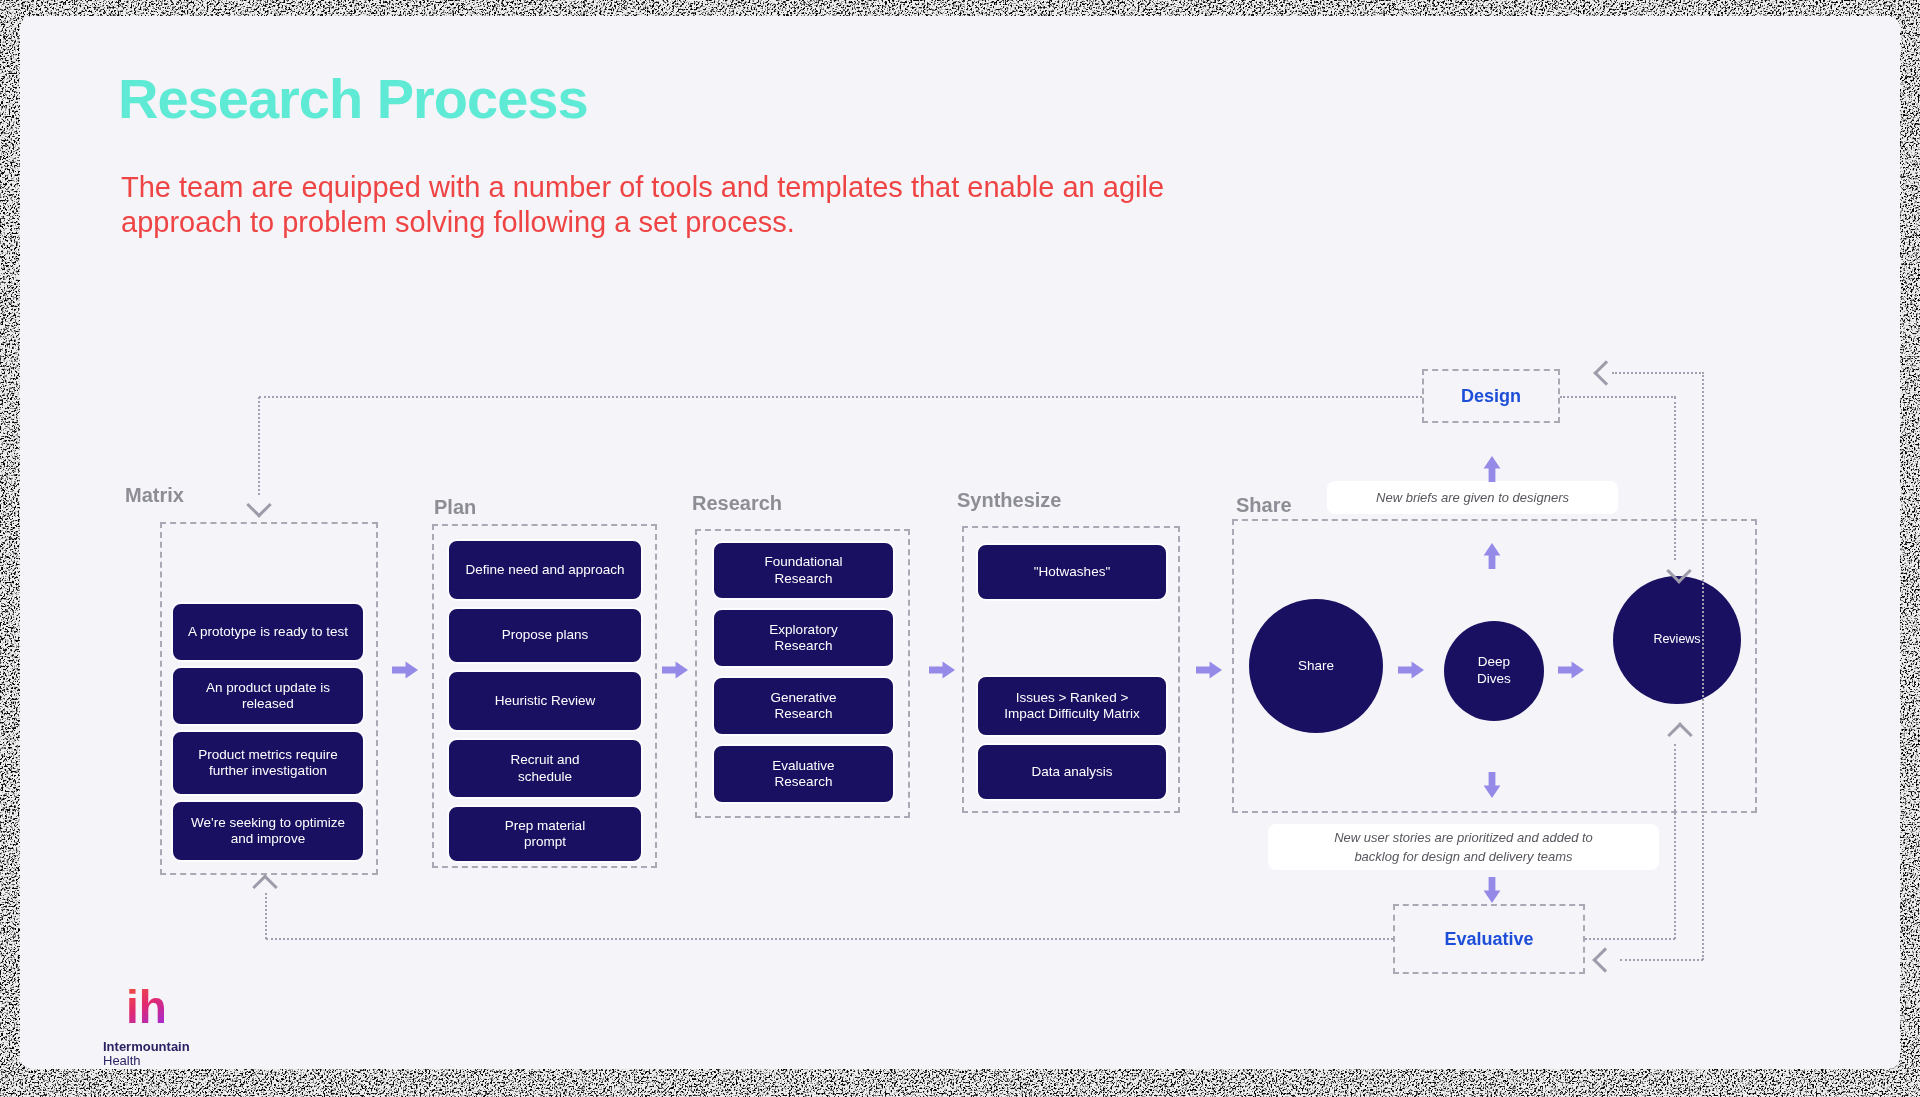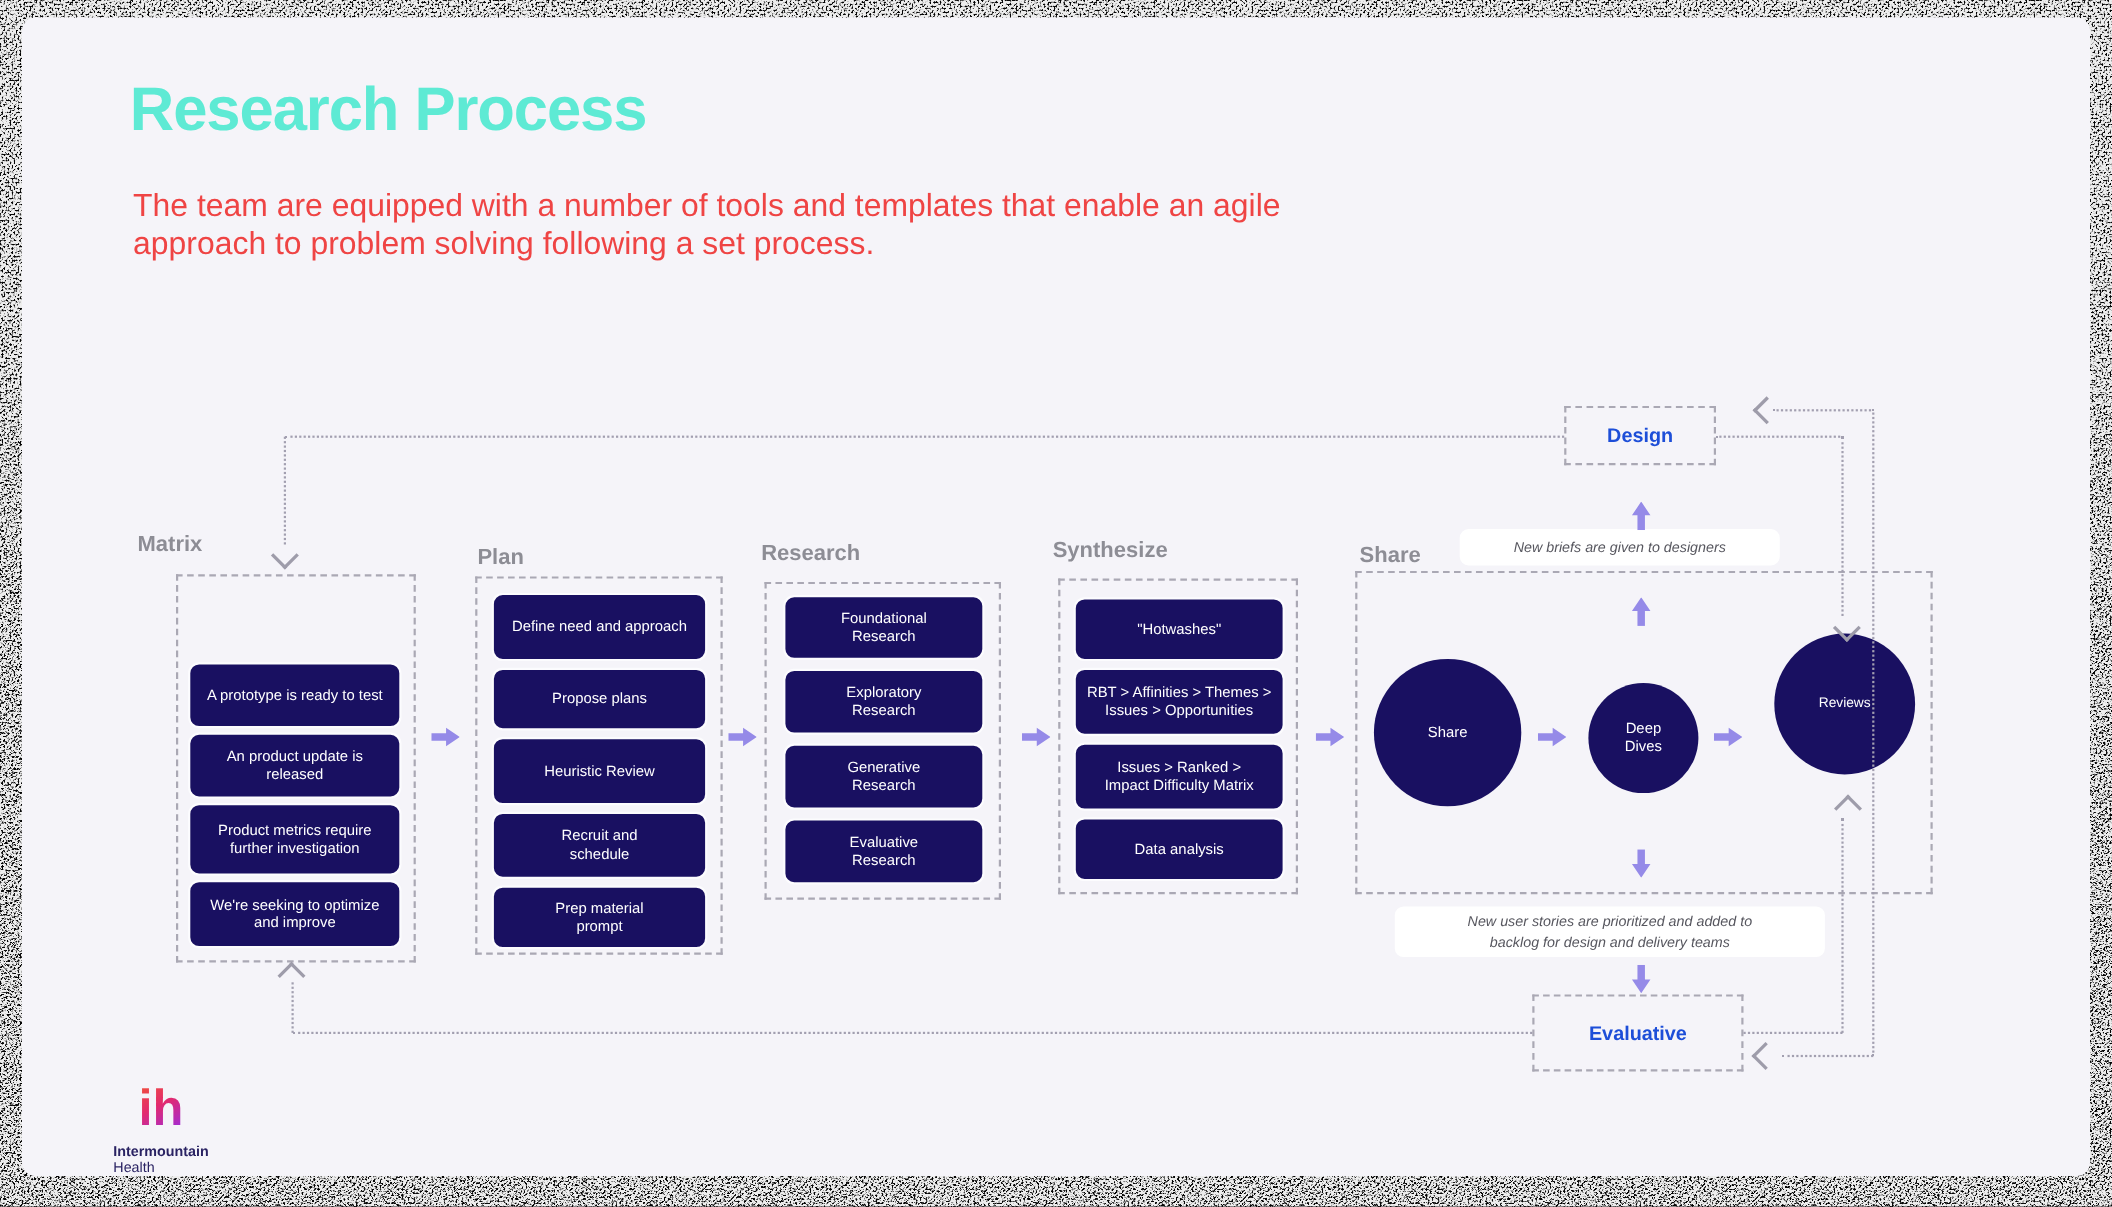--- a/index.html
+++ b/index.html
@@ -83,21 +83,20 @@
   <div class="abs nbox" style="left:447px;top:670px;width:196px;height:62px;">Heuristic Review</div>
   <div class="abs nbox" style="left:447px;top:738px;width:196px;height:61px;padding:3px 40px;">Recruit and schedule</div>
   <div class="abs nbox" style="left:447px;top:805px;width:196px;height:58px;padding:3px 45px;">Prep material prompt</div>
 
   <div class="abs nbox" style="left:712px;top:541px;width:183px;height:59px;padding:3px 35px;">Foundational Research</div>
   <div class="abs nbox" style="left:712px;top:608px;width:183px;height:60px;padding:3px 35px;">Exploratory Research</div>
   <div class="abs nbox" style="left:712px;top:676px;width:183px;height:60px;padding:3px 35px;">Generative Research</div>
   <div class="abs nbox" style="left:712px;top:744px;width:183px;height:60px;padding:3px 35px;">Evaluative Research</div>
 
   <div class="abs nbox" style="left:976px;top:543px;width:192px;height:58px;">"Hotwashes"</div>
-  <div class="abs nbox" style="left:976px;top:607px;width:192px;height:62px;">RBT &gt; Affinities &gt; Themes &gt; Issues &gt; Opportunities</div>
   <div class="abs nbox" style="left:976px;top:675px;width:192px;height:62px;padding:3px 20px;">Issues &gt; Ranked &gt; Impact Difficulty Matrix</div>
   <div class="abs nbox" style="left:976px;top:743px;width:192px;height:58px;">Data analysis</div>
 
   <div class="abs circle" style="left:1249px;top:599px;width:134px;height:134px;">Share</div>
   <div class="abs circle" style="left:1444px;top:621px;width:100px;height:100px;">
     <span class="deep-dives-text">Deep Dives</span>
   </div>
   <div class="abs circle" style="left:1613px;top:576px;width:128px;height:128px;font-size:12.5px;">Reviews</div>
 
   <div class="abs loop-box" style="left:1422px;top:369px;width:138px;height:54px;">Design</div>

